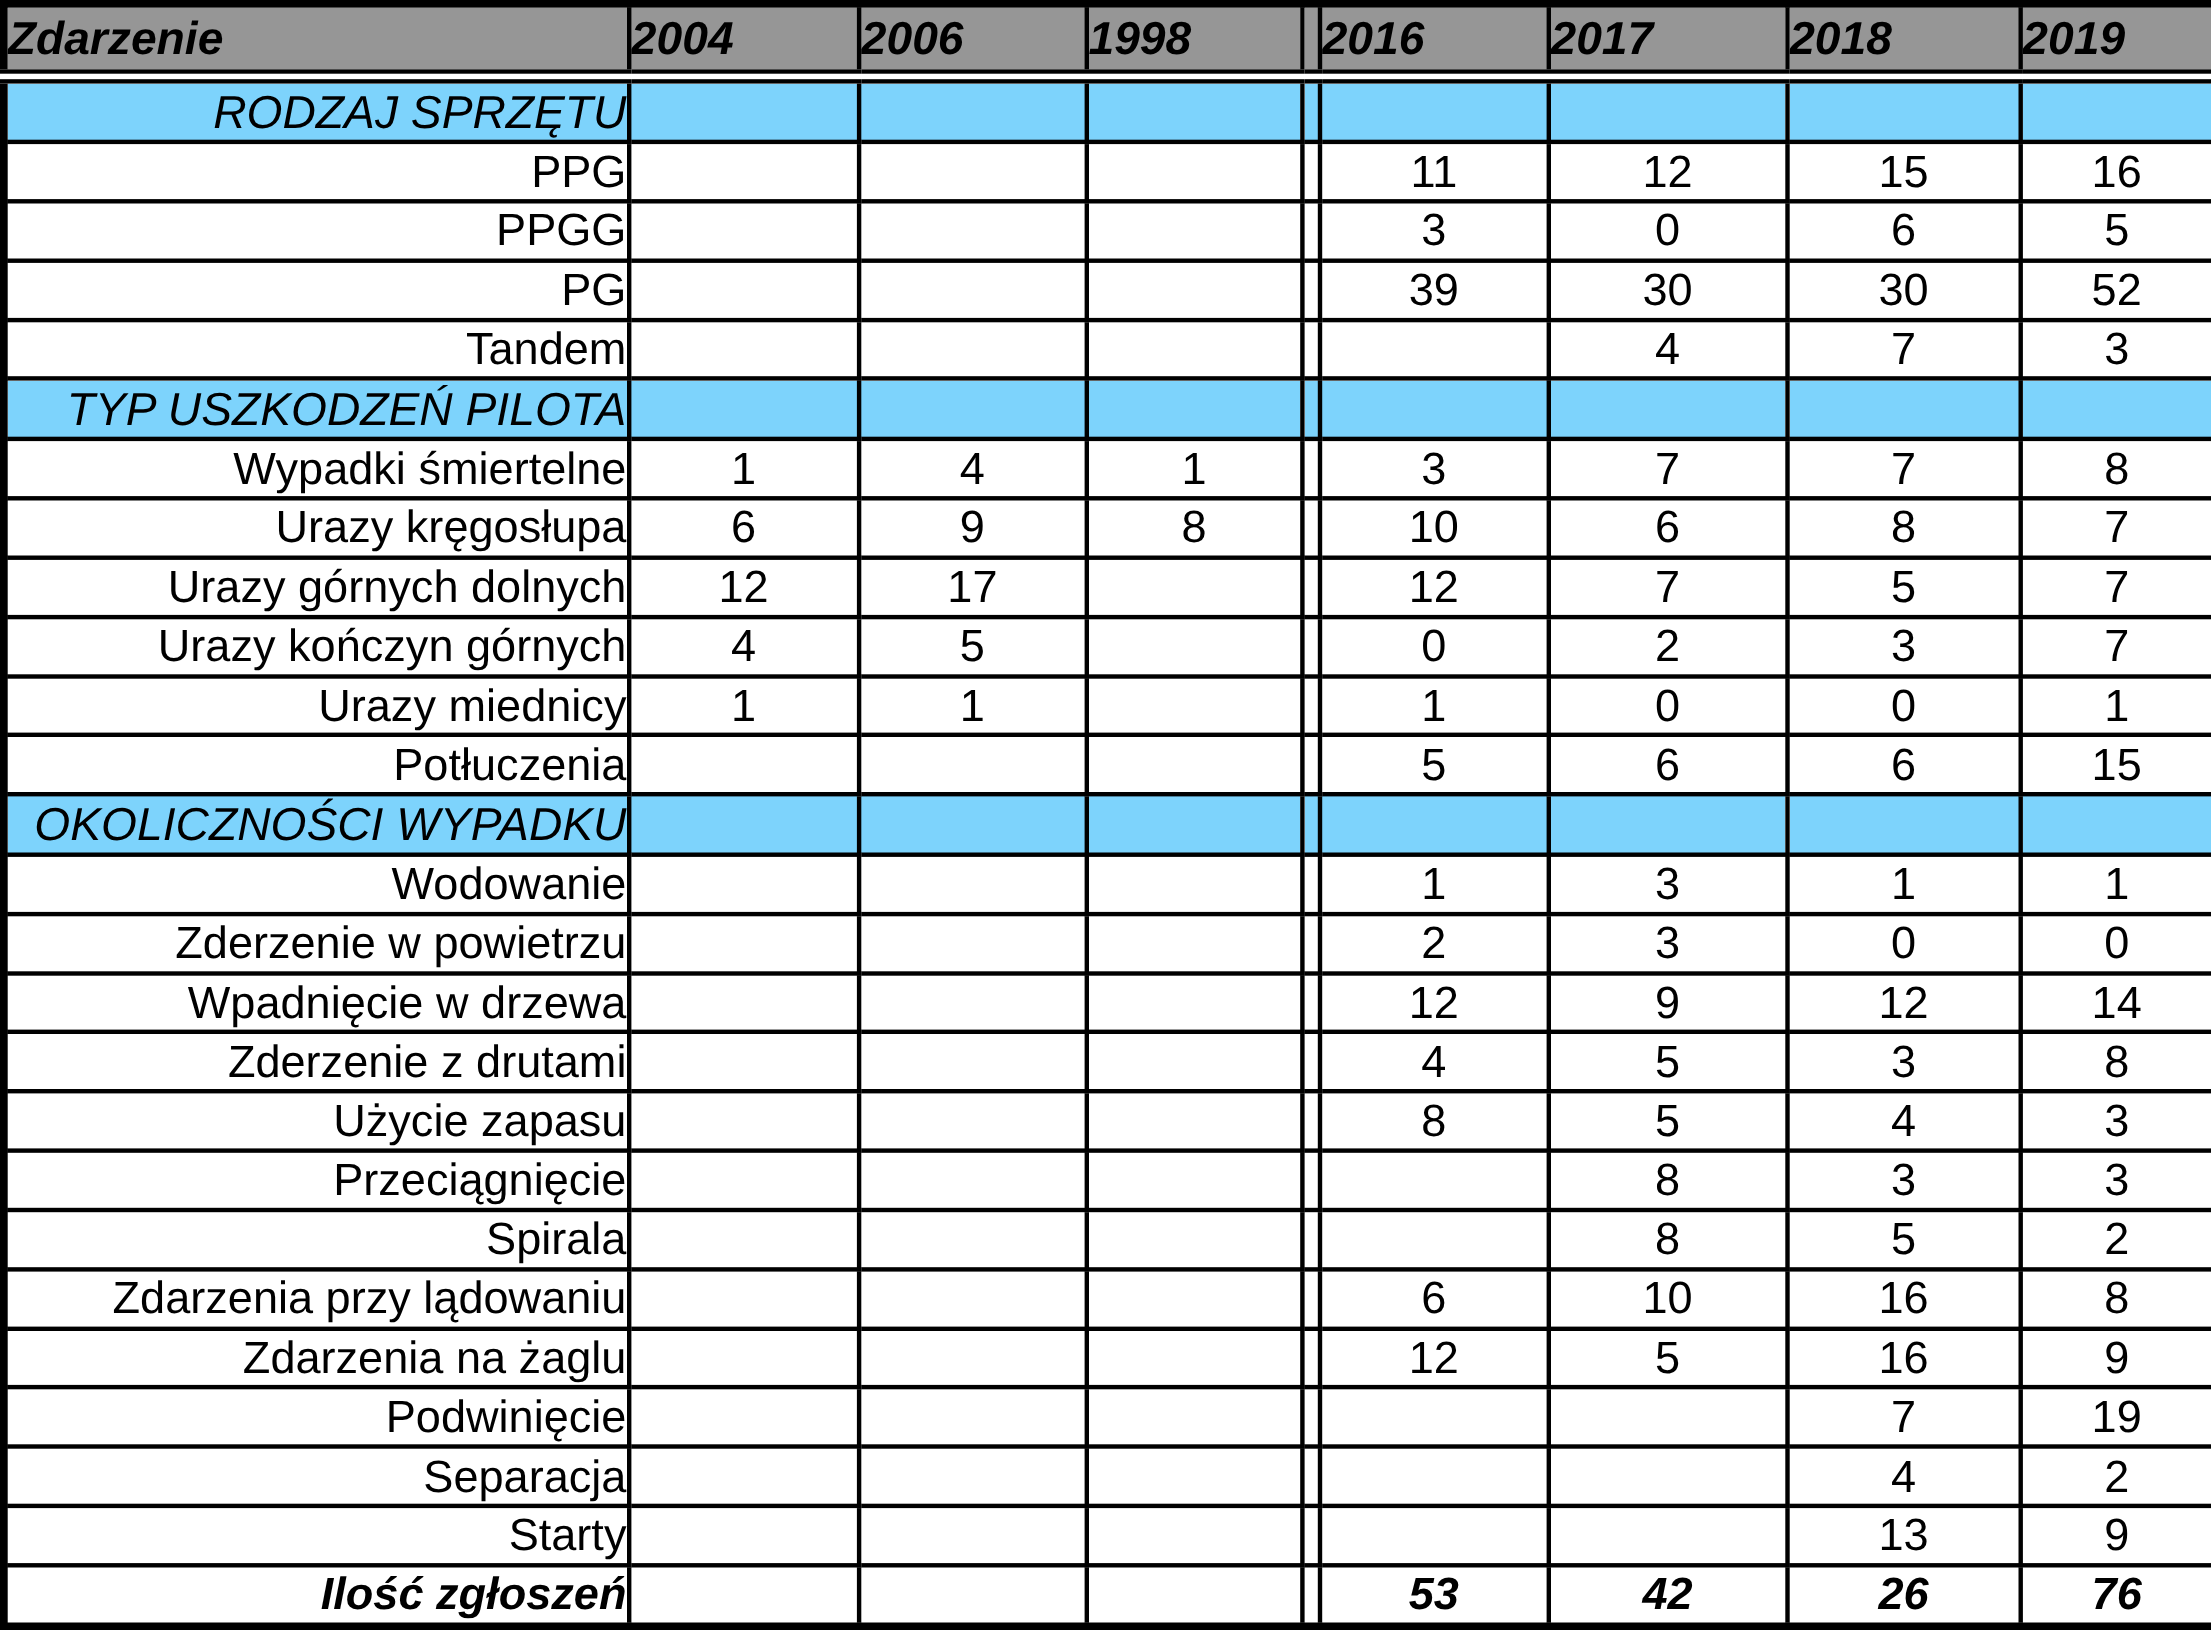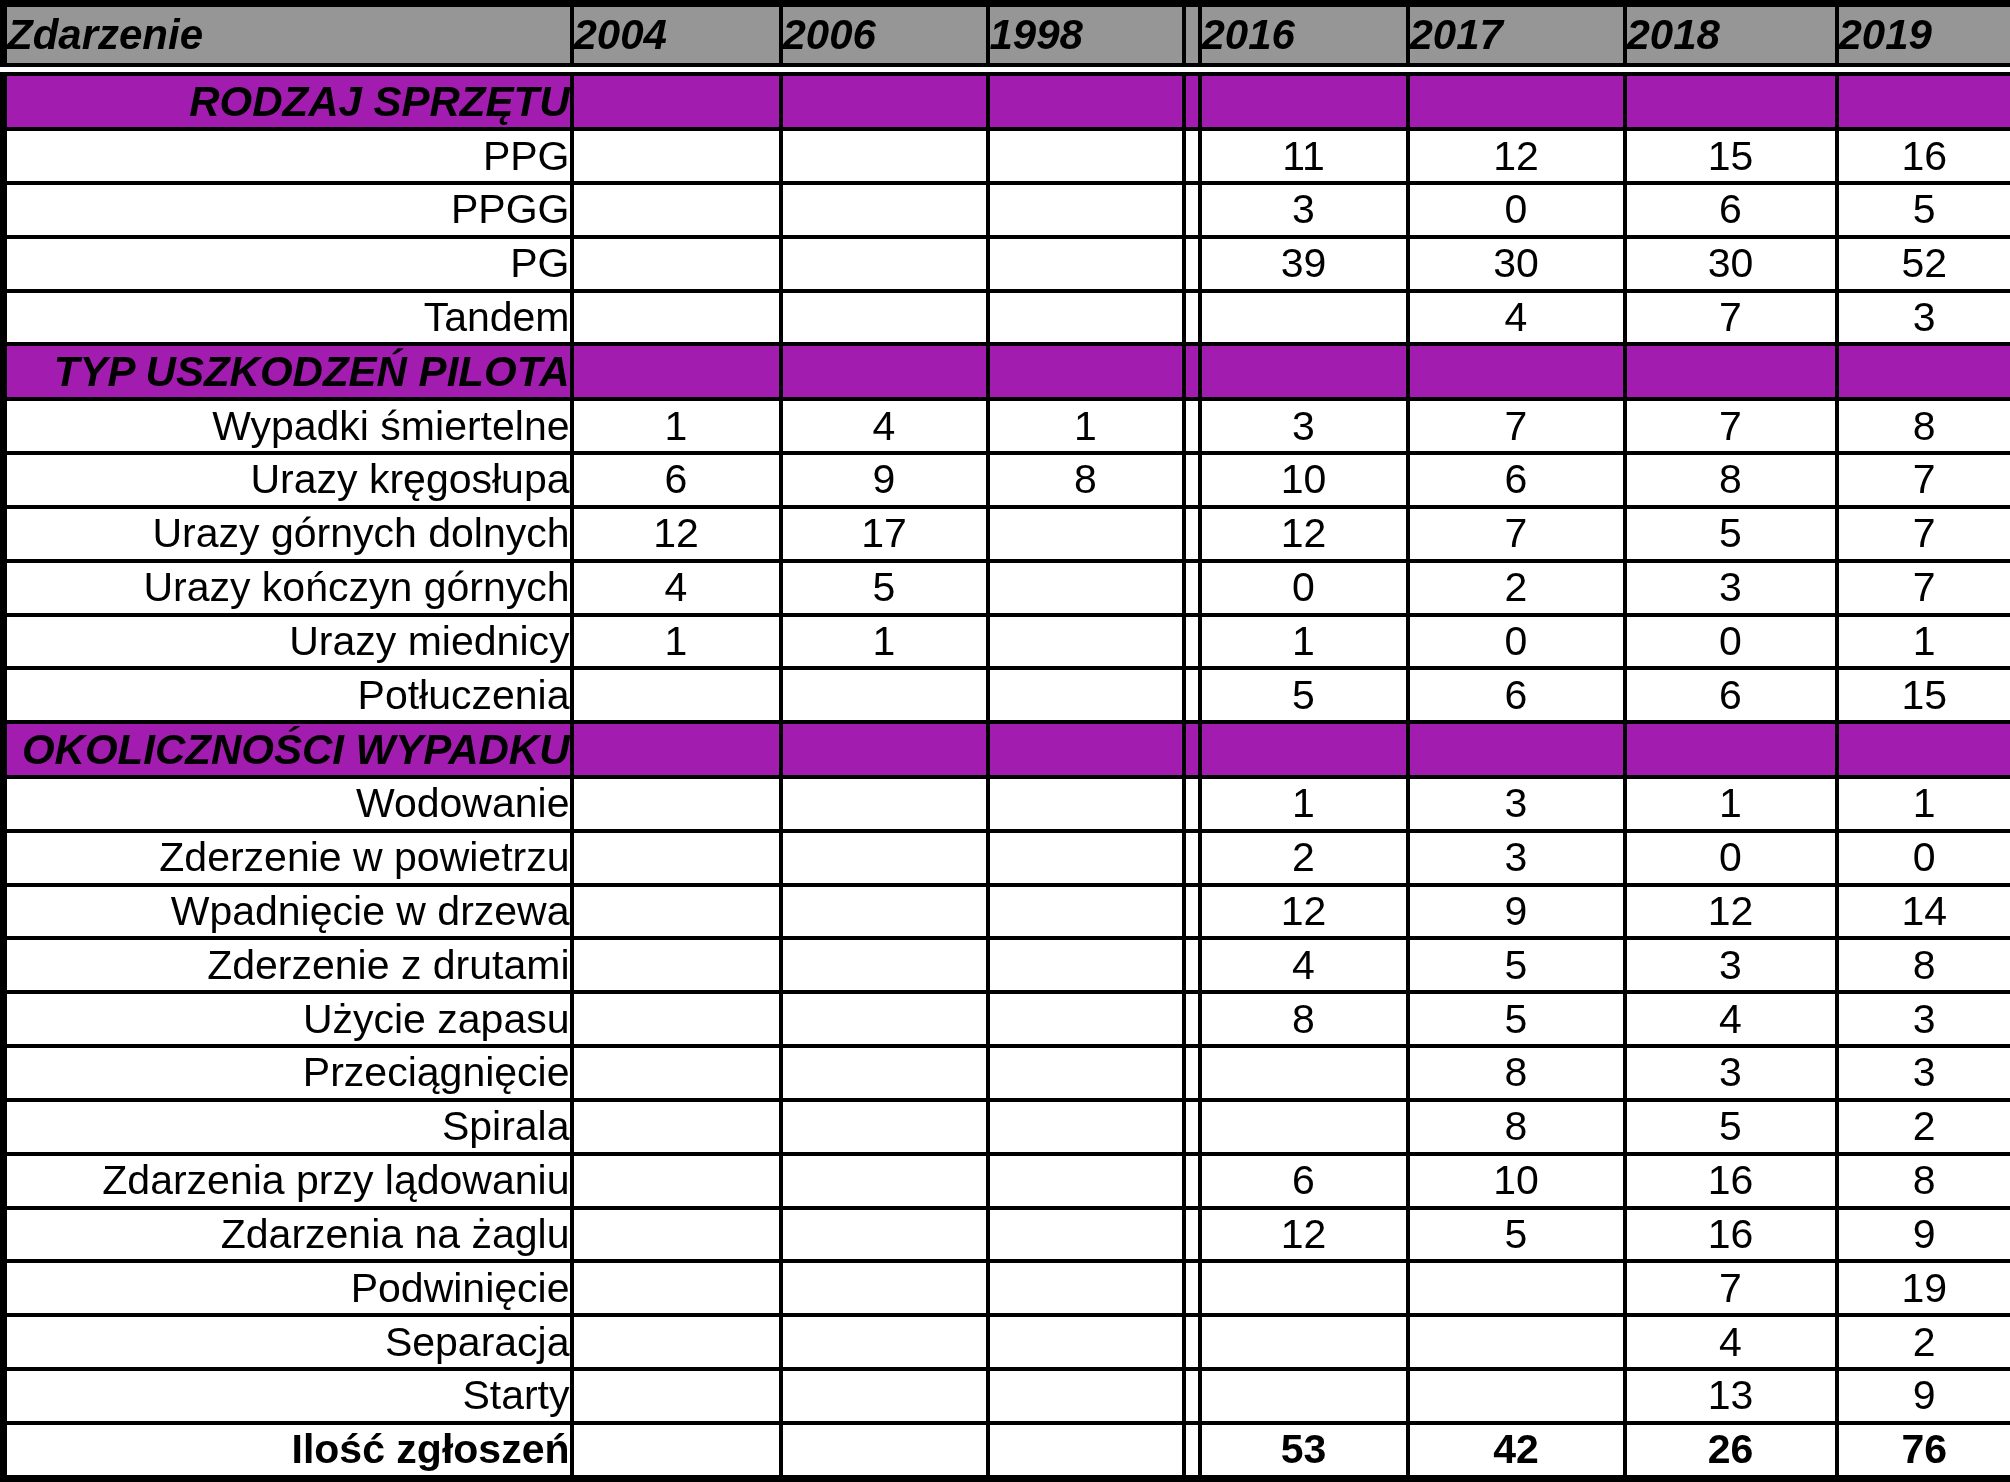--- a/index.html
+++ b/index.html
@@ -43,27 +43,28 @@
     color: #000;
   }
   td.label {
     text-align: right;
     padding-right: 8px;
   }
   td.num {
     text-align: center;
   }
   tr.section td {
-    background: #a21caf;
+    background: #7dd3fc;
+    font-weight: normal;
+    font-style: italic;
+    font-size: 42px;
+  }
+  tr.total td {
     font-weight: bold;
     font-style: italic;
-    font-size: 42px;
-  }
-  tr.total td {
-    font-weight: bold;
   }
   td.divider, th.divider {
     background: #848484;
   }
 </style>
 </head>
 <body>
 
 <div class="wrap">
   <table class="acc">

